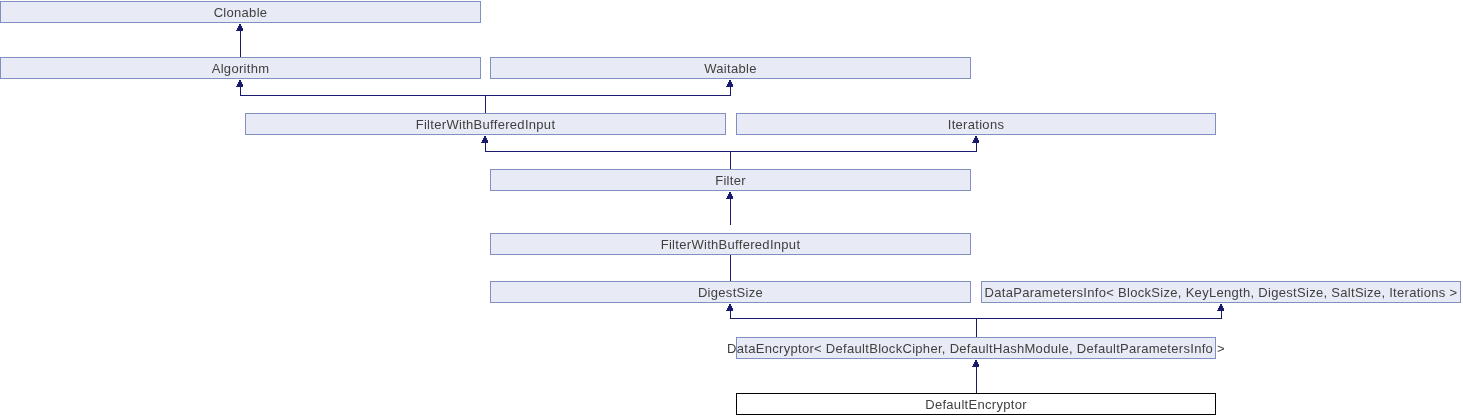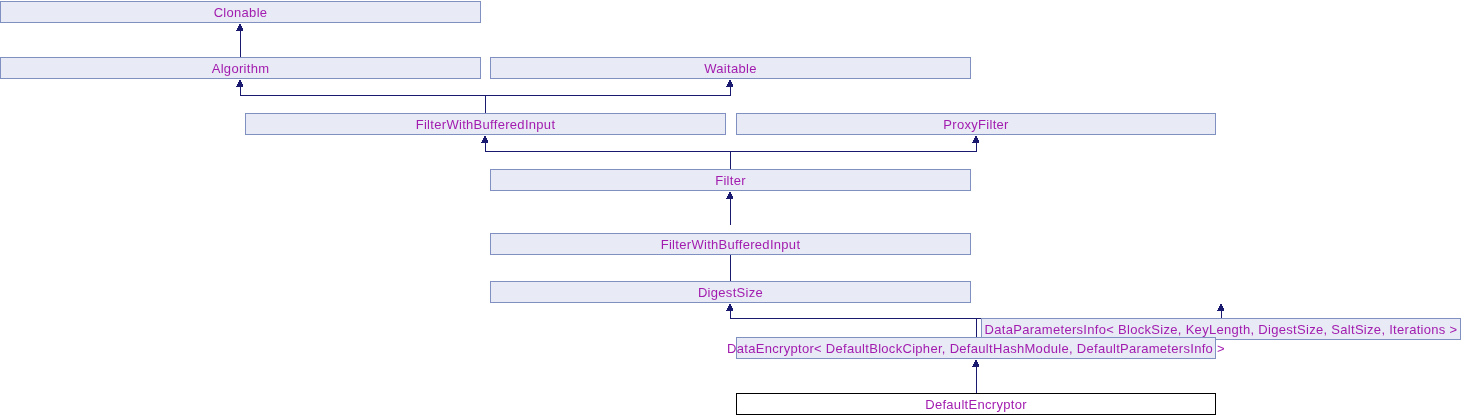--- a/index.html
+++ b/index.html
@@ -15,21 +15,21 @@
       position: absolute;
       box-sizing: border-box;
       height: 22px;
       background: #e8ebf5;
       border: 1px solid #8090c0;
       display: flex;
       align-items: center;
       justify-content: center;
       font-size: 13px;
       letter-spacing: 0.3px;
-      color: #a21caf;
+      color: #404040;
       white-space: nowrap;
       cursor: pointer;
     }
     .node.focus {
       background: #ffffff;
       border: 1px solid #000000;
       cursor: default;
     }
     .edges {
       position: absolute;
@@ -40,21 +40,21 @@
     .edges polygon { fill: #191970; stroke: none; }
 
     .pos-clonable                { left: 0px;    top: 1px;   width: 481px; }
     .pos-algorithm               { left: 0px;    top: 57px;  width: 481px; }
     .pos-waitable                { left: 490px;  top: 57px;  width: 481px; }
     .pos-bufferedtransformation  { left: 245px;  top: 113px; width: 481px; }
     .pos-notcopyable             { left: 736px;  top: 113px; width: 480px; }
     .pos-filter                  { left: 490px;  top: 169px; width: 481px; }
     .pos-filterwithbufferedinput { left: 490px;  top: 225px; width: 481px; margin-top: 8px; }
     .pos-proxyfilter             { left: 490px;  top: 281px; width: 481px; }
-    .pos-dataparametersinfo      { left: 981px;  top: 281px; width: 480px; margin-top: 37px; }
+    .pos-dataparametersinfo      { left: 981px;  top: 281px; width: 480px; }
     .pos-dataencryptor           { left: 736px;  top: 337px; width: 480px; }
     .pos-defaultencryptor        { left: 736px;  top: 393px; width: 480px; }
   </style>
 </head>
 <body>
 
 <div class="diagram">
 
   <svg class="edges" width="1463" height="416" shape-rendering="crispEdges">
 
@@ -84,21 +84,21 @@
   </svg>
 
   <div class="node pos-clonable">Clonable</div>
 
   <div class="node pos-waitable">Waitable</div>
 
   <div class="node pos-algorithm">Algorithm</div>
 
   <div class="node pos-bufferedtransformation">FilterWithBufferedInput</div>
 
-  <div class="node pos-notcopyable">ProxyFilter</div>
+  <div class="node pos-notcopyable">Iterations</div>
 
   <div class="node pos-filter">Filter</div>
 
   <div class="node pos-filterwithbufferedinput">FilterWithBufferedInput</div>
 
   <div class="node pos-proxyfilter">DigestSize</div>
 
   <div class="node pos-dataparametersinfo">DataParametersInfo&lt; BlockSize, KeyLength, DigestSize, SaltSize, Iterations &gt;</div>
 
   <div class="node pos-dataencryptor">DataEncryptor&lt; DefaultBlockCipher, DefaultHashModule, DefaultParametersInfo &gt;</div>

